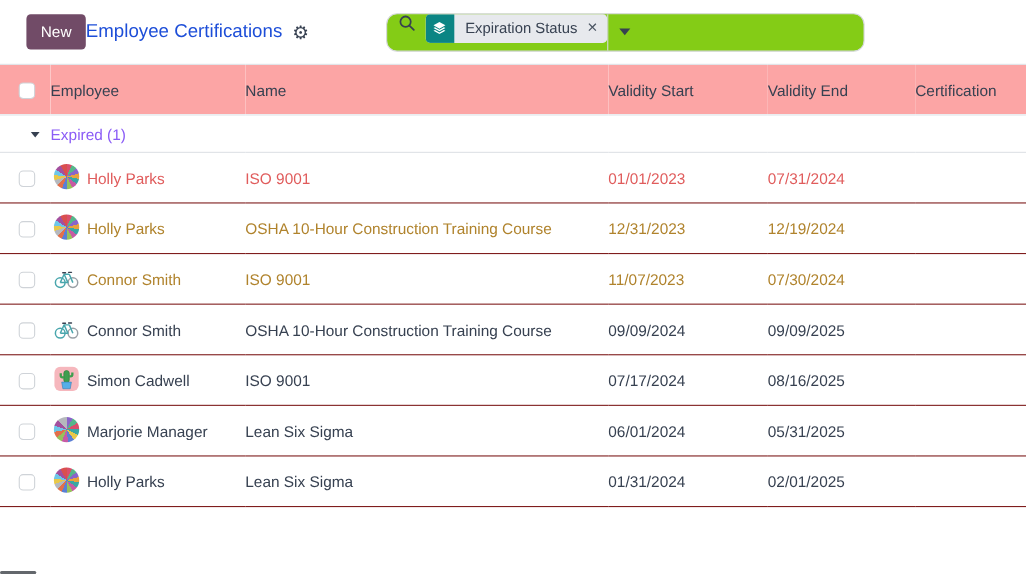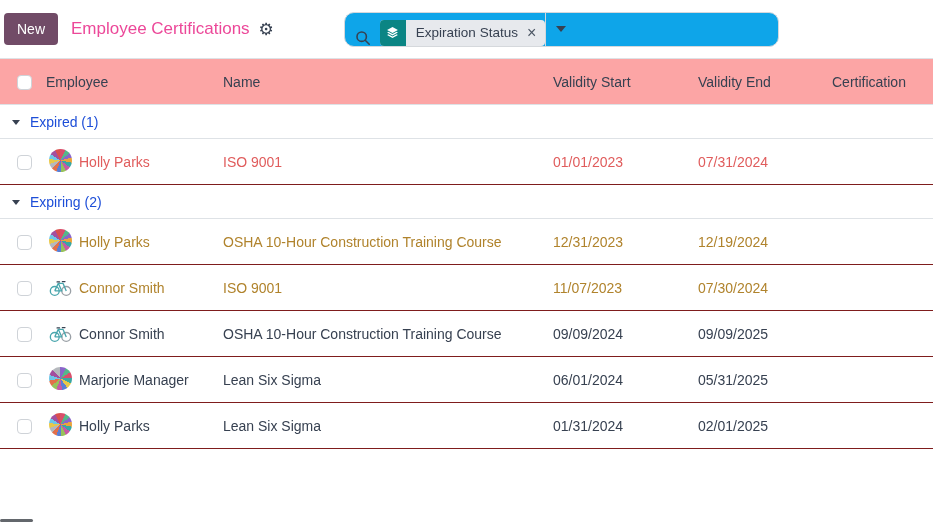--- a/index.html
+++ b/index.html
@@ -1,29 +1,29 @@
 <!DOCTYPE html>
 <html style="--accent: #714B67; --facet-icon-bg: #0b8584; --expired: #e05c5c; --expiring: #b0832c;"><head>
 <meta charset="utf-8">
 <style>
   * { margin: 0; padding: 0; box-sizing: border-box; }
   html, body { width: 933px; height: 522px; overflow: hidden; background: #fff;
     font-family: "Liberation Sans", sans-serif; color: #374151; font-size: 14px; }
   .app { position: relative; width: 933px; height: 522px; }
 
   
-  .control-panel { height: 58px; display: flex; align-items: center; padding: 0 4px; }
+  .control-panel { height: 58px; display: flex; align-items: center; padding: 0 24px; }
   .btn-new { background: var(--accent, #714B67); color: #fff; border: none;
     border-radius: 4px; padding: 8px 13px; font-size: 14px; cursor: pointer;
     font-family: "Liberation Sans", sans-serif; }
-  .page-title { font-size: 17px; font-weight: 400; color: #ec4899; margin-left: 13px; }
+  .page-title { font-size: 17px; font-weight: 400; color: #1d4ed8; margin-left: 0; }
   .gear { font-size: 17px; margin-left: 9px; cursor: pointer; color: #374151; line-height: 1; }
 
   .searchbar { margin-left: 70px; width: 435px; height: 35px; border: 1px solid #d5d8dc;
-    border-radius: 10px; display: flex; align-items: flex-end; padding-left: 10px; background: #0ea5e9; }
+    border-radius: 10px; display: flex; align-items: flex-start; padding-left: 10px; background: #84cc16; }
   .search-icon-wrap { display: flex; align-items: center; }
   .facet { display: flex; align-items: center; background: #e7e9ed; border-radius: 4px;
     height: 26px; margin-left: 9px; overflow: hidden; cursor: pointer; }
   .facet-icon { width: 26px; height: 26px; background: var(--facet-icon-bg, #0b8584);
     display: flex; align-items: center; justify-content: center; }
   .facet-label { padding: 0 9px 0 10px; font-size: 13.5px; color: #374151; white-space: nowrap; }
   .facet-remove { padding-right: 9px; font-size: 16px; color: #4b5563; line-height: 1; cursor: pointer; }
   .search-input { flex: 1; border: none; outline: none; font-size: 14px; color: #374151;
     padding: 0 8px; min-width: 40px; background: transparent;
     font-family: "Liberation Sans", sans-serif; }
@@ -35,21 +35,21 @@
 
   
   table { width: 100%; border-collapse: collapse; table-layout: fixed; }
   thead tr { background: #fca5a5; border-top: 1px solid #dee2e6; border-bottom: 1px solid #dee2e6; height: 46px; }
   th { text-align: left; font-weight: 500; font-size: 14px; color: #374151; }
   td { font-size: 14px; }
   .col-check-cell input { appearance: none; -webkit-appearance: none; width: 15px; height: 15px;
     border: 1px solid #cfd3d8; border-radius: 4px; background: #fff; margin-left: 17px;
     vertical-align: middle; cursor: pointer; display: inline-block; }
   .group-row { height: 34px; border-bottom: 1px solid #dee2e6; cursor: pointer; }
-  .group-row td { padding-left: 12px; font-weight: 500; color: #1d4ed8; }
+  .group-row td { padding-left: 28px; font-weight: 500; color: #8b5cf6; }
   .group-caret { display: inline-block; width: 0; height: 0; border-left: 4.5px solid transparent;
     border-right: 4.5px solid transparent; border-top: 5.5px solid #374151;
     margin-right: 10px; vertical-align: middle; }
   .data-row { height: 45px; border-bottom: 1px solid #7f1d1d; cursor: pointer; }
   .emp-cell { display: flex; align-items: center; height: 45px; }
   .emp-name { white-space: nowrap; overflow: hidden; }
   td, th { overflow: hidden; white-space: nowrap; }
 
   
   .av { width: 23px; height: 23px; flex: none; margin: 0 7px 0 3px; display: inline-block; }
@@ -136,25 +136,20 @@
       <span class="av-slot"><span class="av av-pinwheel"></span></span>
       <span class="emp-name">Holly Parks</span>
     </div>
           </td>
     <td>ISO 9001</td>
     <td>01/01/2023</td>
     <td>07/31/2024</td>
     <td></td>
   </tr>
 
-  <tr class="group-row">
-    <td colspan="6">
-      <span class="group-caret"></span><span class="group-label">Expiring (2)</span>
-    </td>
-  </tr>
 
   <tr class="data-row status-expiring">
     <td class="col-check-cell"><input type="checkbox" style=""></td>
     <td>
             <div class="emp-cell">
       <span class="av-slot"><span class="av av-pinwheel"></span></span>
       <span class="emp-name">Holly Parks</span>
     </div>
           </td>
     <td>OSHA 10-Hour Construction Training Course</td>
@@ -195,20 +190,39 @@
                 </svg></span>
       <span class="emp-name">Connor Smith</span>
     </div>
           </td>
     <td>OSHA 10-Hour Construction Training Course</td>
     <td>09/09/2024</td>
     <td>09/09/2025</td>
     <td></td>
   </tr>
 
+  <tr class="data-row status-valid">
+    <td class="col-check-cell"><input type="checkbox" style=""></td>
+    <td>
+            <div class="emp-cell">
+      <span class="av-slot"><svg class="av" viewBox="0 0 24 24">
+                  <rect x="0.5" y="0.5" width="23" height="23" rx="5.5" fill="#f6b7bd"></rect>
+                  <rect x="9.4" y="4" width="5.2" height="11.5" rx="2.6" fill="#3e9e4e" stroke="#2c7a3a" stroke-width="0.6"></rect>
+                  <path d="M9.6 10.5H8.2A1.7 1.7 0 0 1 6.5 8.8V6.6" fill="none" stroke="#3e9e4e" stroke-width="2.2"></path>
+                  <path d="M14.4 9.5h1.4a1.7 1.7 0 0 0 1.7-1.7V5.9" fill="none" stroke="#3e9e4e" stroke-width="2.2"></path>
+                  <path d="M7.4 15h9.2l-1.1 6.3H8.5z" fill="#56aee8" stroke="#3a7fb5" stroke-width="0.6"></path>
+                </svg></span>
+      <span class="emp-name">Simon Cadwell</span>
+    </div>
+          </td>
+    <td>ISO 9001</td>
+    <td>07/17/2024</td>
+    <td>08/16/2025</td>
+    <td></td>
+  </tr>
 
   <tr class="data-row status-valid">
     <td class="col-check-cell"><input type="checkbox" style=""></td>
     <td>
             <div class="emp-cell">
       <span class="av-slot"><span class="av av-pinwheel2"></span></span>
       <span class="emp-name">Marjorie Manager</span>
     </div>
           </td>
     <td>Lean Six Sigma</td>

